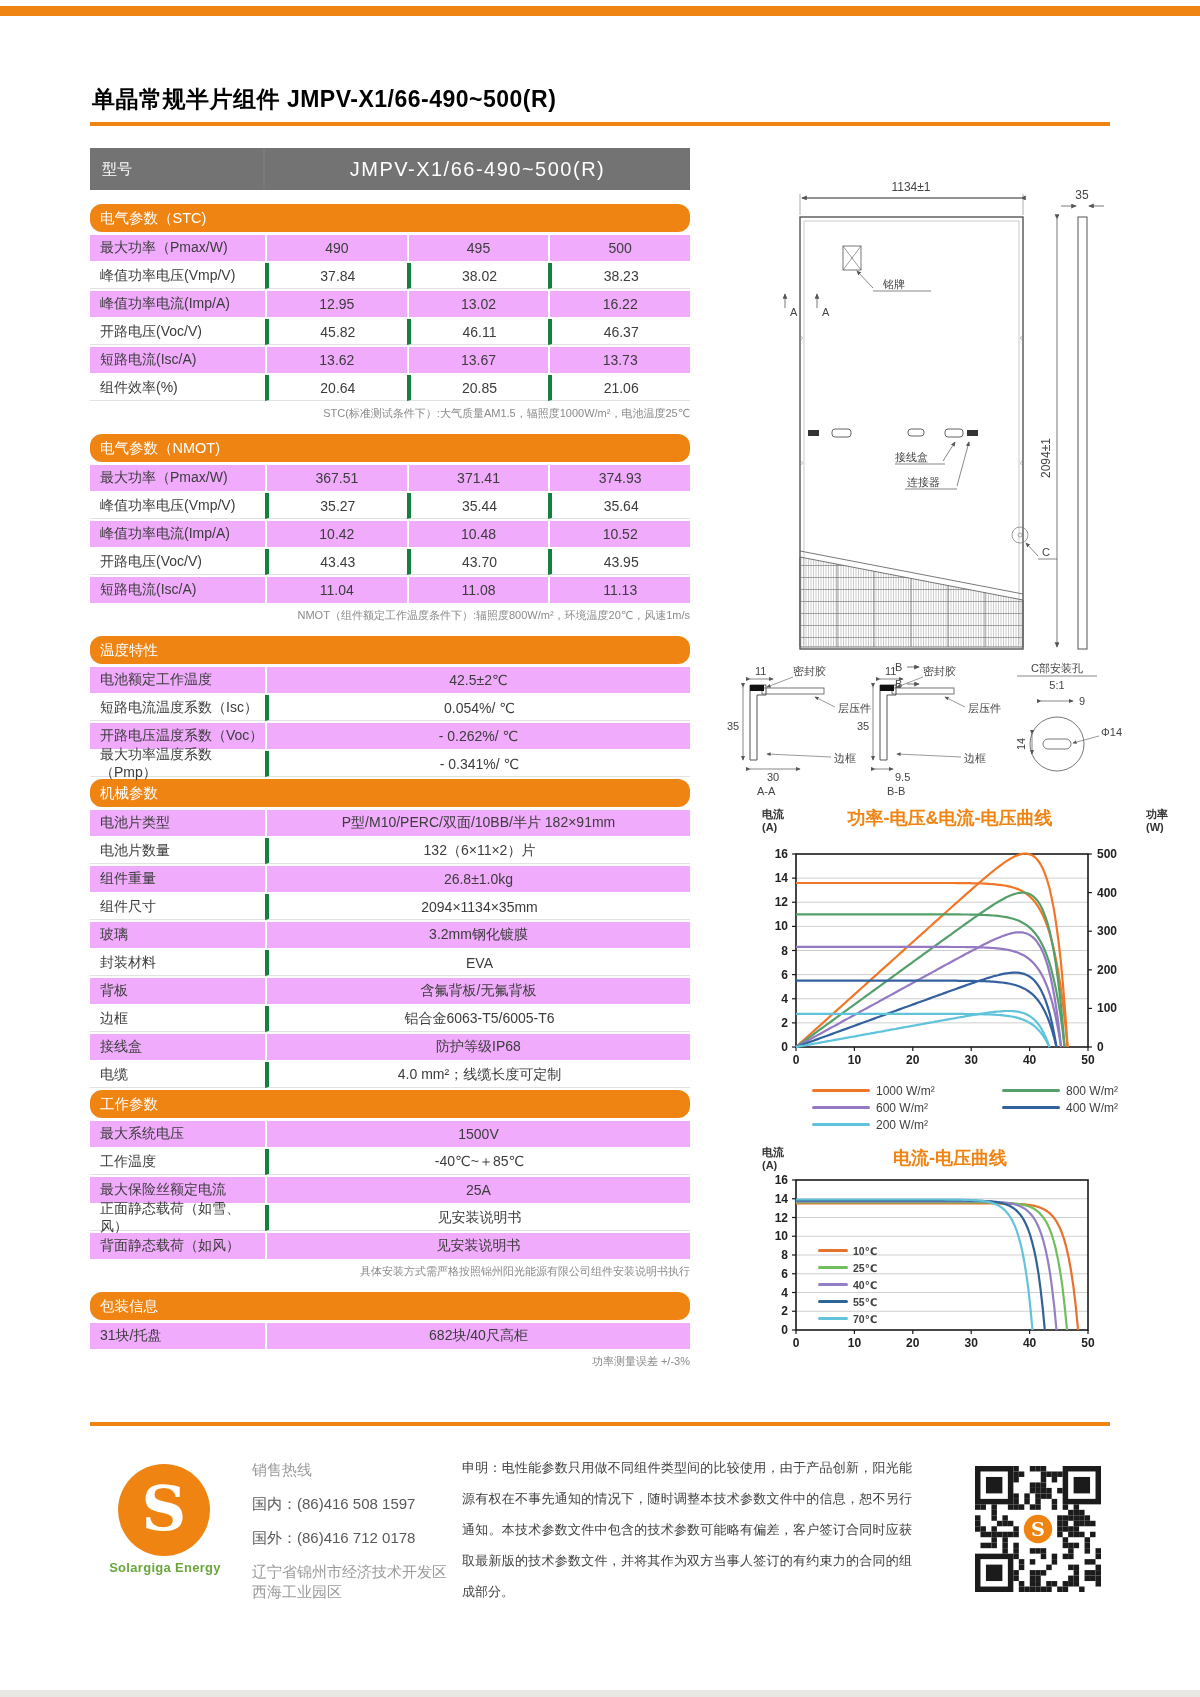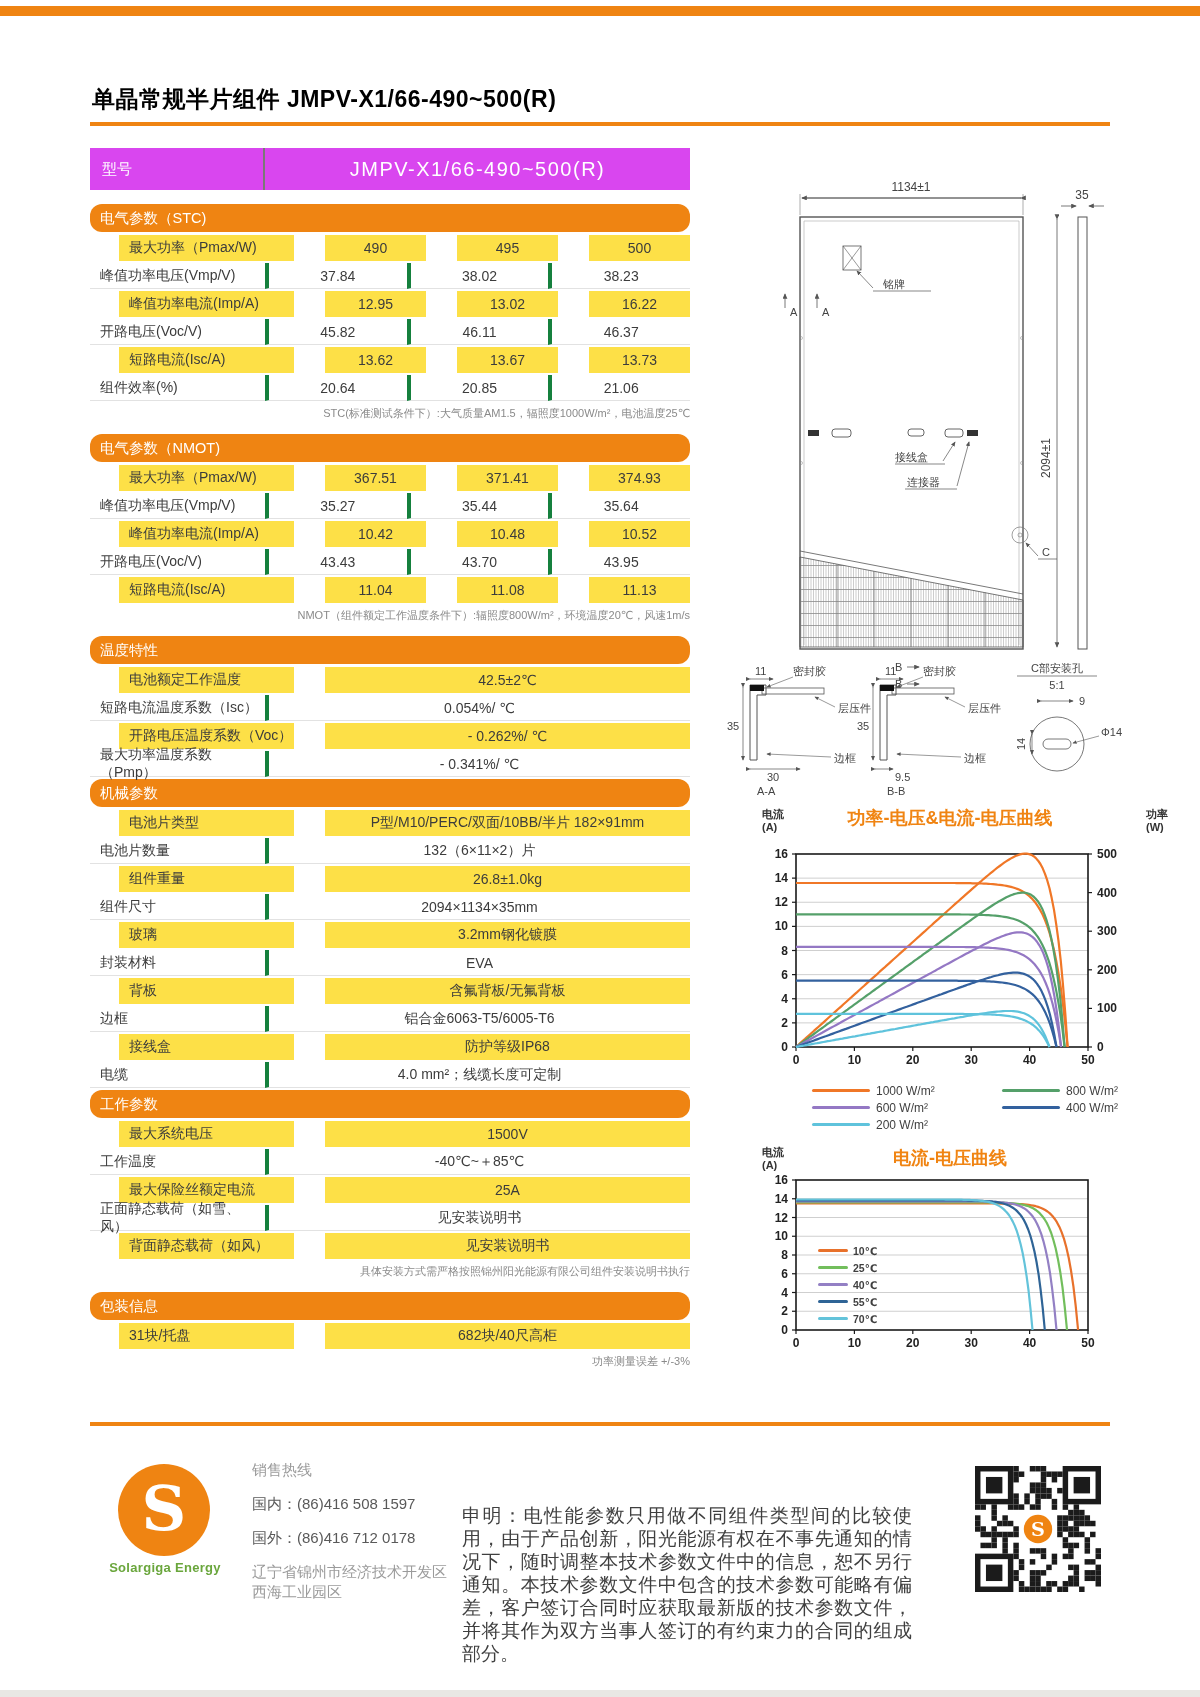--- a/index.html
+++ b/index.html
@@ -8,29 +8,29 @@
     font-family:"Liberation Sans","DejaVu Sans",sans-serif;color:#3c3c3c;
     overflow:hidden;
   }
   .top-strip{position:absolute;left:0;top:6px;width:100%;height:10px;background:#EF8412;}
   .bottom-strip{position:absolute;left:0;bottom:0;width:100%;height:7px;background:#e9e7e4;}
   .page-title{position:absolute;left:92px;top:84px;font-size:23px;font-weight:bold;color:#000000;letter-spacing:.5px;}
   .title-rule{position:absolute;left:90px;top:122px;width:1020px;height:4px;background:#EF8412;}
 
   
   .left-col{position:absolute;left:90px;top:148px;width:600px;}
-  .model-header{display:flex;height:42px;background:#d946ef;color:#fff;margin-bottom:14px;}
+  .model-header{display:flex;height:42px;background:#737373;color:#fff;margin-bottom:14px;}
   .model-header .mh-label{width:175px;display:flex;align-items:center;padding-left:12px;font-size:15px;border-right:2px solid #7a7878;box-sizing:border-box;}
   .model-header .mh-value{flex:1;display:flex;align-items:center;justify-content:center;font-size:20px;letter-spacing:1.5px;}
   .sec-header{height:28px;background:#EF8412;color:#fff;font-size:14.5px;display:flex;align-items:center;padding-left:10px;margin:0 0 3px 0;box-sizing:border-box;border-radius:12px;}
   .trow{display:flex;height:26px;margin-bottom:2px;font-size:14px;}
   .trow .cell{display:flex;align-items:center;justify-content:center;box-sizing:border-box;}
   .trow .lab{width:175px;justify-content:flex-start;padding-left:10px;}
   .trow .val{flex:1;border-left:2px solid #fff;}
-  .trow.alt .cell{background:#fde047;margin-left:29px;}
+  .trow.alt .cell{background:#f0abfc;}
   .trow.plain .cell{background:#fff;border-bottom:1px solid #e2e2e2;}
   .trow.plain .val{border-left:4px solid #15803d;}
   .tnote{font-size:11px;color:#8a8a8a;margin:4px 0 12px 2px;line-height:17px;text-align:right;}
 
   
   .drawing-wrap{position:absolute;left:705px;top:158px;width:485px;height:640px;}
   .drawing text{font-size:11px;fill:#444;font-family:"Liberation Sans","DejaVu Sans",sans-serif;}
   .drawing .dim{font-size:12px;}
 
   
@@ -47,21 +47,21 @@
 
   
   .footer-rule{position:absolute;left:90px;top:1422px;width:1020px;height:4px;background:#EF8412;}
   .logo-circle{position:absolute;left:118px;top:1464px;width:92px;height:92px;border-radius:50%;background:#EF8412;display:flex;align-items:center;justify-content:center;}
   .logo-circle span{color:#fff;font-size:62px;font-weight:bold;font-family:"DejaVu Serif","Liberation Serif",serif;transform:translateY(-2px);}
   .logo-brand{position:absolute;left:100px;top:1560px;width:130px;text-align:center;font-size:13px;font-weight:bold;color:#6AA63C;letter-spacing:.3px;}
   .contact{position:absolute;left:252px;top:1460px;width:200px;font-size:15px;}
   .contact .muted{color:#9b9b9b;}
   .contact div{margin-bottom:14px;line-height:20px;}
   .contact .phone{color:#595959;}
-  .disclaimer{position:absolute;left:462px;top:1504px;width:450px;font-size:19px;line-height:23px;color:#3f3f3f;text-align:justify;}
+  .disclaimer{position:absolute;left:462px;top:1452px;width:450px;font-size:13px;line-height:31px;color:#3f3f3f;text-align:justify;}
   .qr-wrap{position:absolute;left:975px;top:1466px;width:126px;height:126px;}
 </style>
 </head>
 <body>
 
 <div class="top-strip"></div>
 <div class="page-title">单晶常规半片组件 JMPV-X1/66-490~500(R)</div>
 <div class="title-rule"></div>
 
 <div class="left-col">

